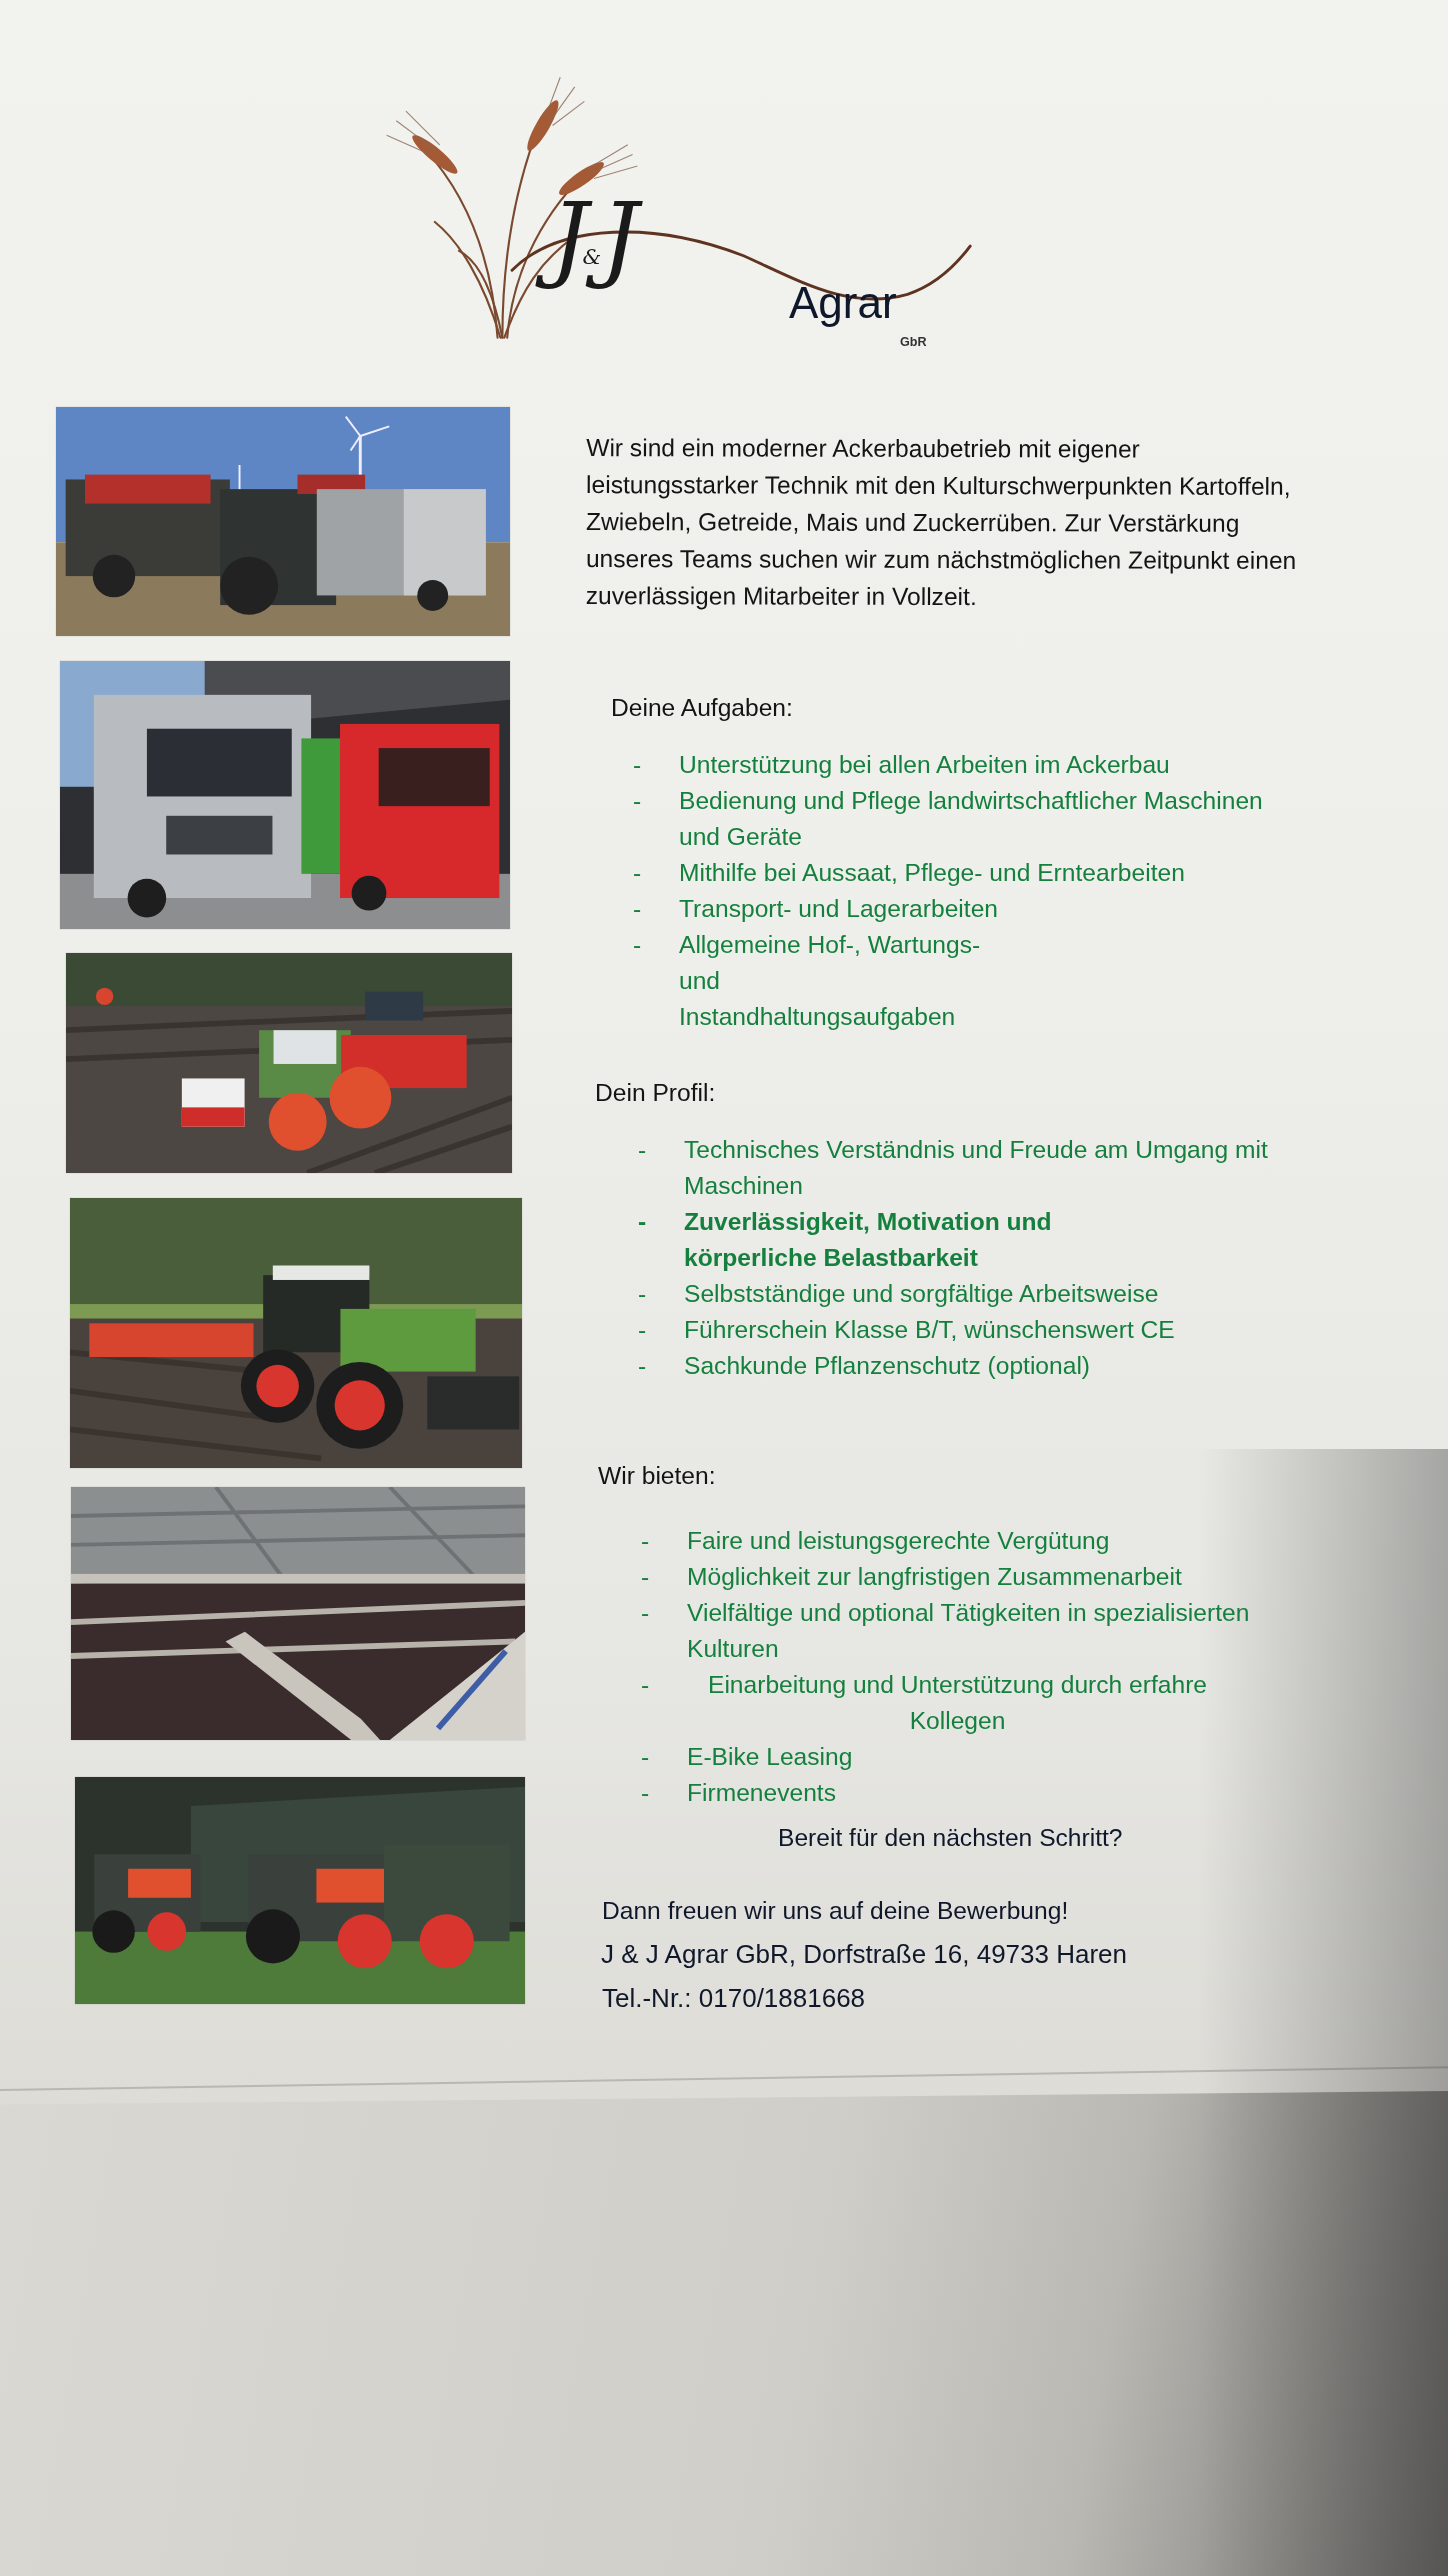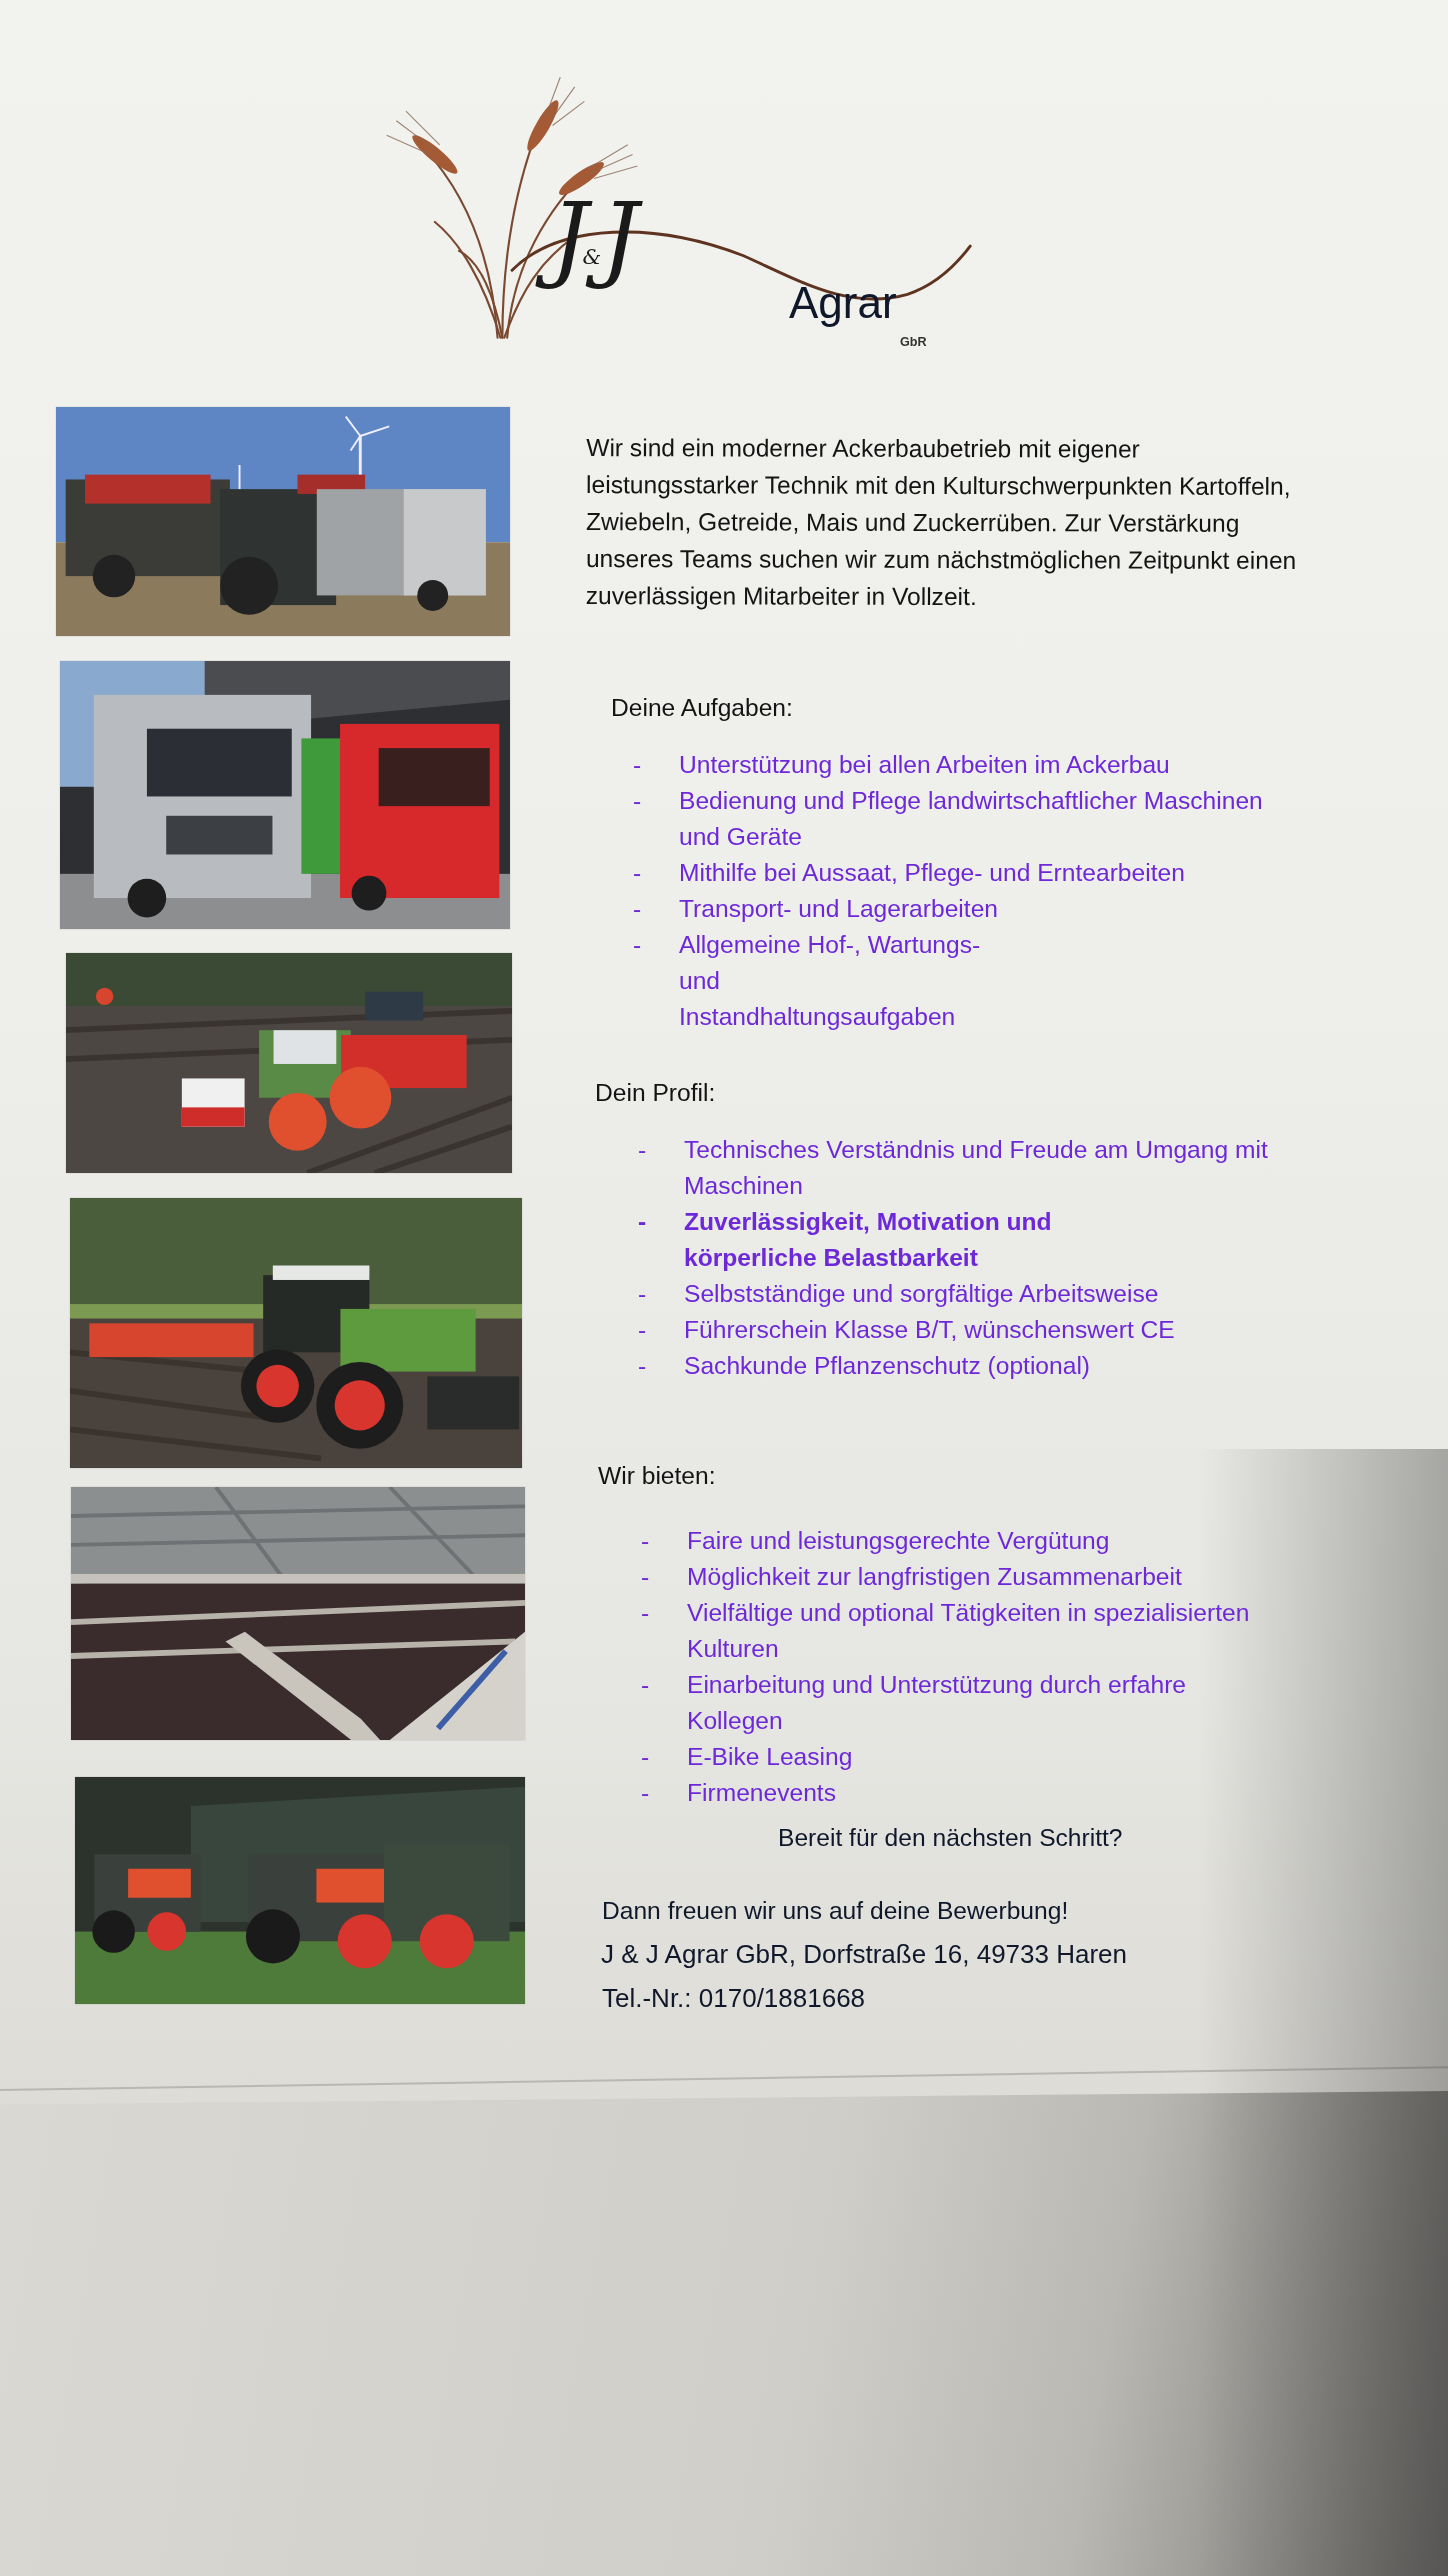--- a/index.html
+++ b/index.html
@@ -50,21 +50,21 @@
   .photo {
     position: absolute; overflow: hidden;
     box-shadow: 0 0 1px rgba(0,0,0,0.3);
   }
   .photo svg { width: 100%; height: 100%; display: block; }
 
   
   .text { position: absolute; font-size: 24.6px; line-height: 37px; color: #141414; }
   .intro { left: 586px; top: 430px; width: 715px; transform: rotate(0.15deg); }
   .heading { position: absolute; font-size: 24.6px; color: #141414; }
-  ul.dash { list-style: none; margin: 0; padding: 0; position: absolute; font-size: 24.6px; line-height: 36px; color: #6d28d9; }
+  ul.dash { list-style: none; margin: 0; padding: 0; position: absolute; font-size: 24.6px; line-height: 36px; color: #15803d; }
   ul.dash li { position: relative; padding-left: 85px; }
   ul.dash li::before { content: "-"; position: absolute; left: 39px; top: 0; }
   .cta { position: absolute; font-size: 24.6px; color: #0f172a; }
 </style>
 </head>
 <body>
 
 <div class="sheet"></div>
 <div class="fold-line"></div>
 <div class="underpage"></div>
@@ -219,21 +219,21 @@
   <li>Selbstständige und sorgfältige Arbeitsweise</li>
   <li>Führerschein Klasse B/T, wünschenswert CE</li>
   <li>Sachkunde Pflanzenschutz (optional)</li>
 </ul>
 
 <div class="heading" style="left:598px; top:1462px;">Wir bieten:</div>
 <ul class="dash" style="left:602px; top:1515px; width:715px;margin-top:8px;">
   <li>Faire und leistungsgerechte Vergütung</li>
   <li>Möglichkeit zur langfristigen Zusammenarbeit</li>
   <li>Vielfältige und optional Tätigkeiten in spezialisierten Kulturen</li>
-  <li style="width:541px;">Einarbeitung und Unterstützung durch erfahre Kollegen</li>
+  <li style="width:541px;text-align:center;">Einarbeitung und Unterstützung durch erfahre Kollegen</li>
   <li>E-Bike Leasing</li>
   <li>Firmenevents</li>
 </ul>
 
 <div class="cta" style="left:778px; top:1824px;">Bereit für den nächsten Schritt?</div>
 <div class="cta" style="left:602px; top:1883px;margin-top:14px;">Dann freuen wir uns auf deine Bewerbung!</div>
 <div class="cta" style="left:601px; top:1939px; font-size:26px;">J &amp; J Agrar GbR, Dorfstraße 16, 49733 Haren</div>
 <div class="cta" style="left:602px; top:1983px; font-size:26px;">Tel.-Nr.: 0170/1881668</div>
 
 

